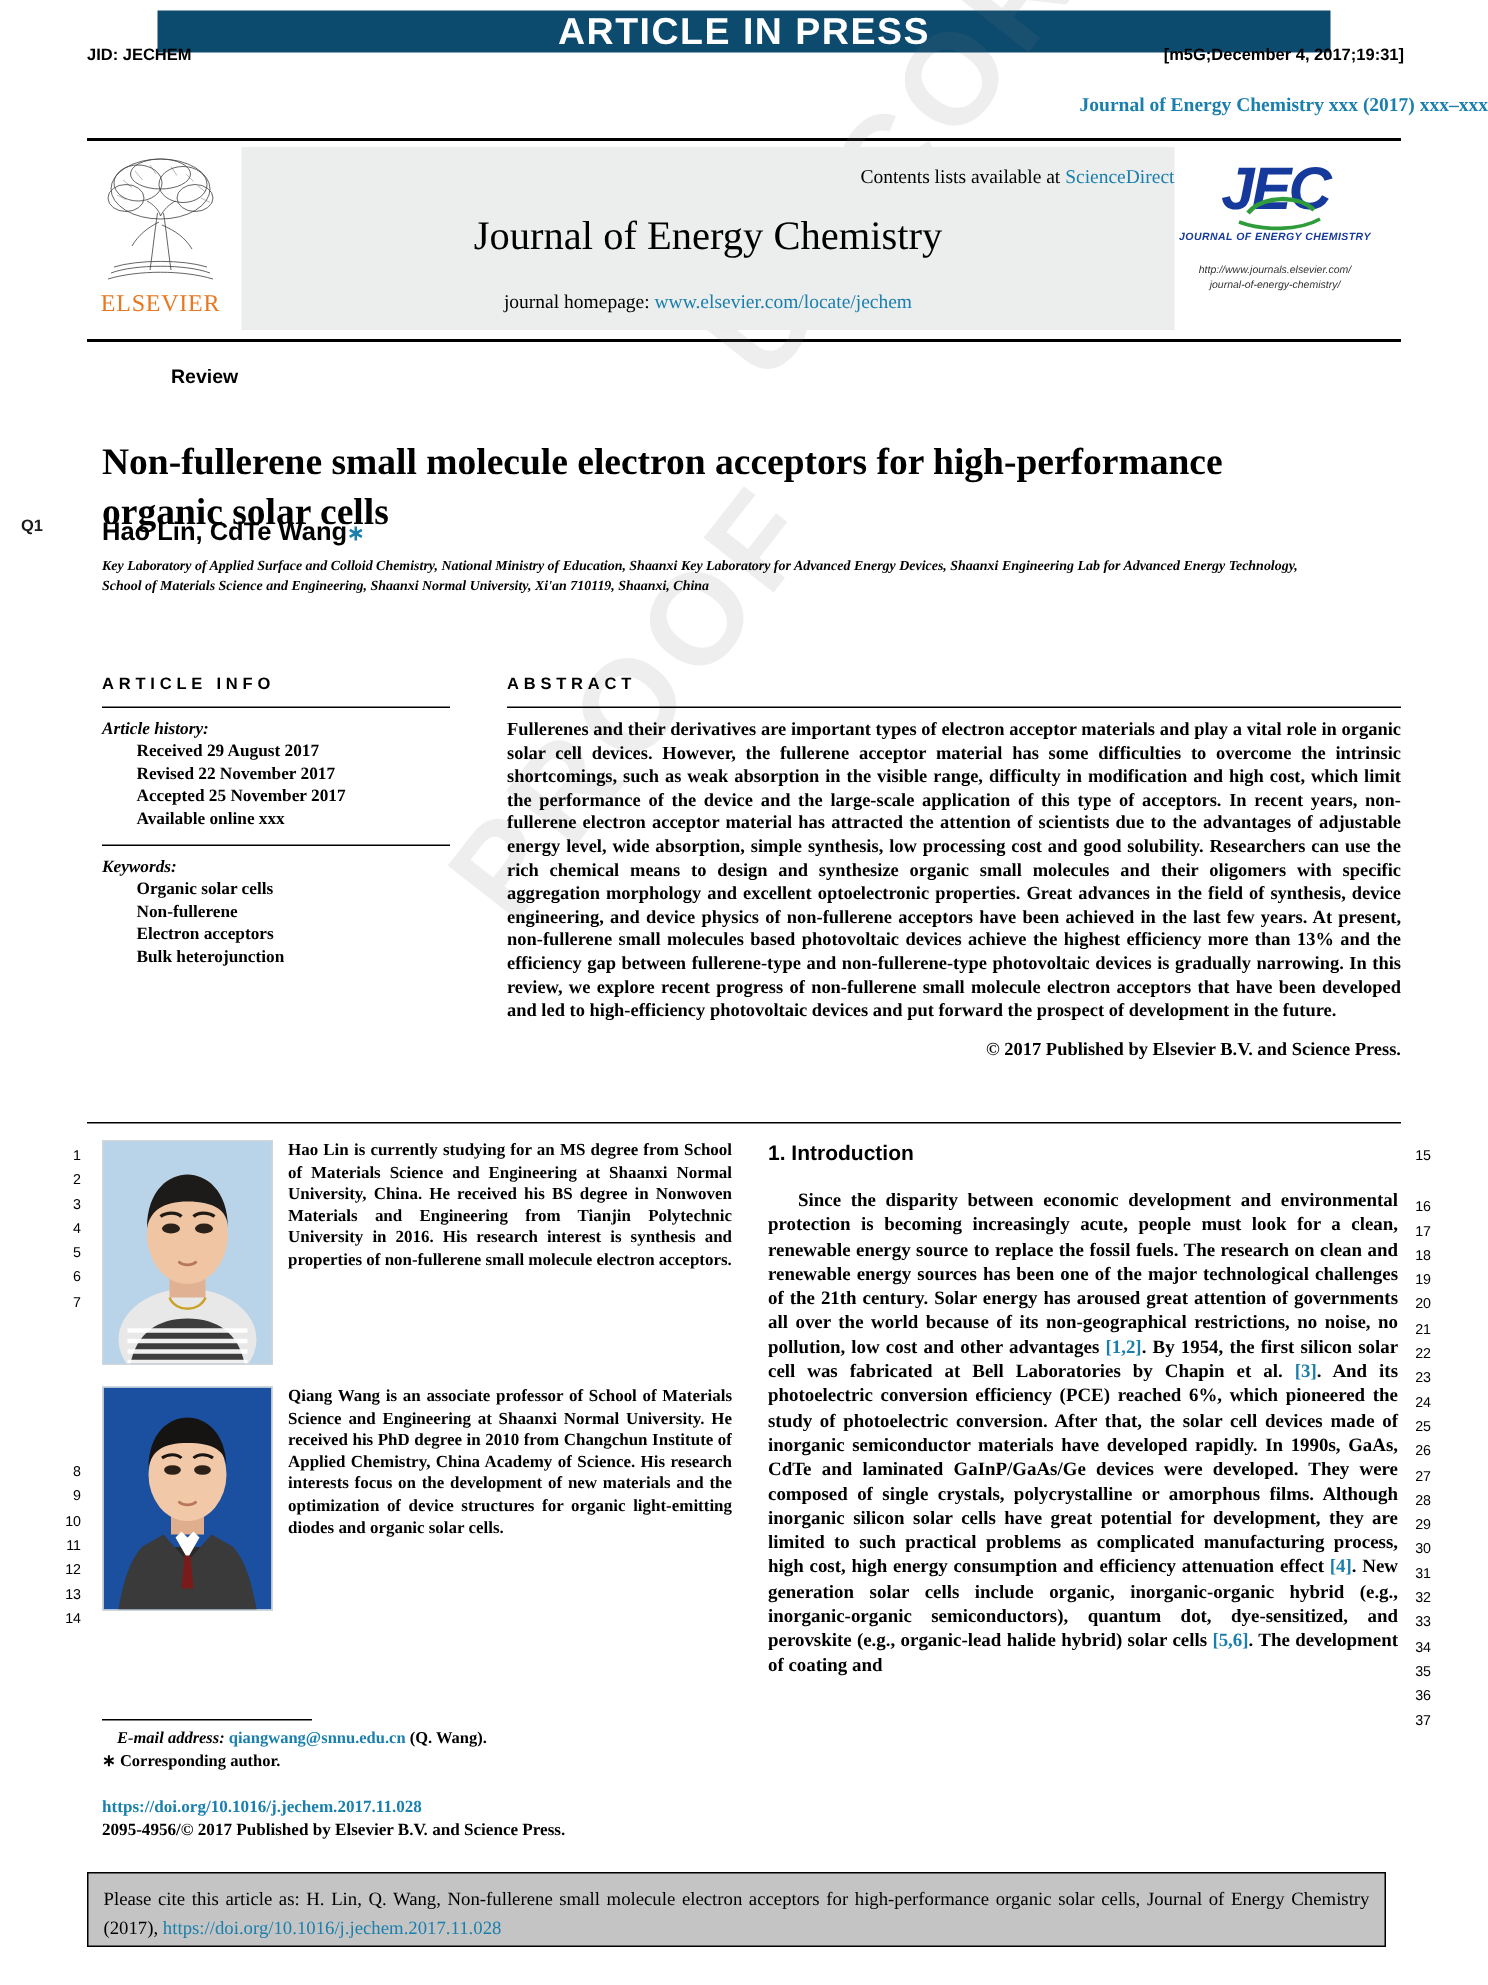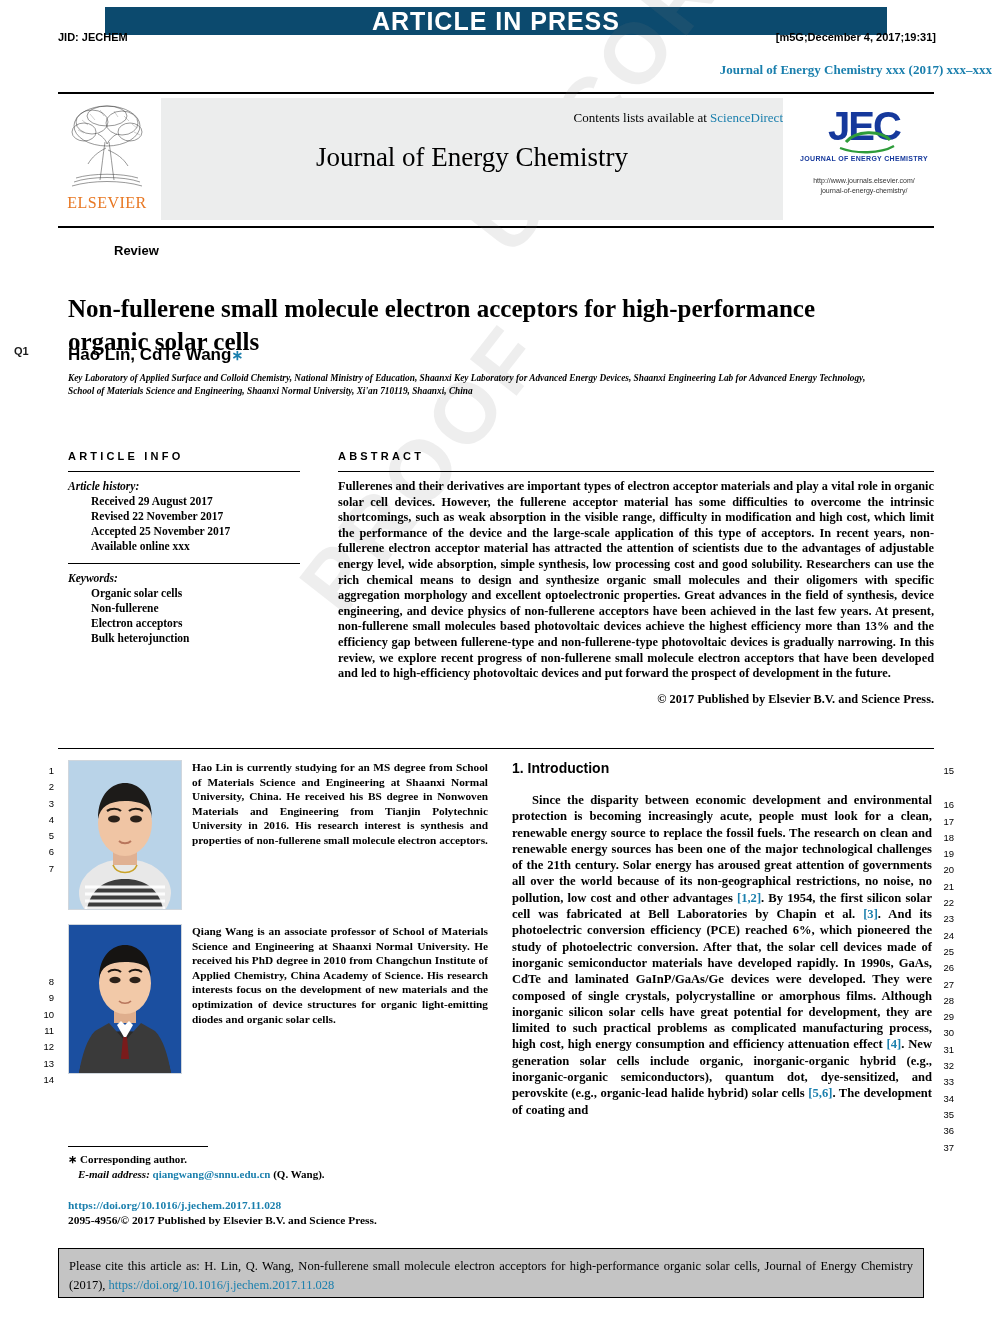--- a/index.html
+++ b/index.html
@@ -162,24 +162,25 @@
   }
   .homepage-line {
     position: absolute;
     left: 0; right: 0; bottom: 11px;
     text-align: center;
     font-size: 13px;
   }
   .homepage-url { color: #1a7fad; }
   .jec-logo {
     position: absolute;
-    right: 0;
+    right: 14px;
     top: 0;
     width: 140px;
     height: 122px;
+    font-style: italic;
   }
   .jec-mark {
     position: absolute;
     left: 0; right: 0; top: 6px;
     text-align: center;
     font-family: "Liberation Sans", sans-serif;
     font-weight: bold;
     font-size: 40px;
     letter-spacing: -2px;
     color: #16399c;
@@ -488,20 +489,23 @@
         </svg>
       </div>
       <div class="elsevier-word">ELSEVIER</div>
     </div>
 
     <div class="masthead-center">
       <div class="contents-line">
         <span>Contents lists available at </span><span class="sciencedirect">ScienceDirect</span>
       </div>
       <div class="journal-title">Journal of Energy Chemistry</div>
+      <div class="homepage-line">
+        <span>journal homepage: </span><span class="homepage-url">www.elsevier.com/locate/jechem</span>
+      </div>
     </div>
 
     <div class="jec-logo">
       <div class="jec-mark">JEC</div>
       <svg width="140" height="26" viewBox="0 0 140 26" style="position:absolute;left:0;top:30px;">
         <path d="M52 14 C62 2 86 2 96 12" stroke="#2e9c3a" stroke-width="3" fill="none"></path>
         <path d="M46 20 C62 26 86 26 100 18" stroke="#2e9c3a" stroke-width="2.4" fill="none"></path>
       </svg>
       <div class="jec-sub">JOURNAL OF ENERGY CHEMISTRY</div>
       <div class="jec-url">
@@ -646,27 +650,27 @@
 
   <div class="intro-col">
     <div class="sec-head">1. Introduction</div>
     <div class="intro-p">
       <span>Since the disparity between economic development and environmental protection is becoming increasingly acute, people must look for a clean, renewable energy source to replace the fossil fuels. The research on clean and renewable energy sources has been one of the major technological challenges of the 21th century. Solar energy has aroused great attention of governments all over the world because of its non-geographical restrictions, no noise, no pollution, low cost and other advantages </span><span class="ref">[1,2]</span><span>. By 1954, the first silicon solar cell was fabricated at Bell Laboratories by Chapin et al. </span><span class="ref">[3]</span><span>. And its photoelectric conversion efficiency (PCE) reached 6%, which pioneered the study of photoelectric conversion. After that, the solar cell devices made of inorganic semiconductor materials have developed rapidly. In 1990s, GaAs, CdTe and laminated GaInP/GaAs/Ge devices were developed. They were composed of single crystals, polycrystalline or amorphous films. Although inorganic silicon solar cells have great potential for development, they are limited to such practical problems as complicated manufacturing process, high cost, high energy consumption and efficiency attenuation effect </span><span class="ref">[4]</span><span>. New generation solar cells include organic, inorganic-organic hybrid (e.g., inorganic-organic semiconductors), quantum dot, dye-sensitized, and perovskite (e.g., organic-lead halide hybrid) solar cells </span><span class="ref">[5,6]</span><span>. The development of coating and</span>
     </div>
   </div>
 
   <div class="footnote-rule"></div>
   <div class="footnote">
-    <div>
-      <span>∗</span><span> Corresponding author.</span>
-    </div>
     <div style="padding-left:10px">
       <span class="fn-italic">E-mail address:</span>
       <span class="fn-link">qiangwang@snnu.edu.cn</span><span> (Q. Wang).</span>
     </div>
+    <div>
+      <span>∗</span><span> Corresponding author.</span>
+    </div>
   </div>
   <div class="doi-block">
     <div class="doi-link">https://doi.org/10.1016/j.jechem.2017.11.028</div>
     <div>2095-4956/© 2017 Published by Elsevier B.V. and Science Press.</div>
   </div>
 
   <div class="cite-box">
     <div class="cite-text">
       <span>Please cite this article as: H. Lin, Q. Wang, Non-fullerene small molecule electron acceptors for high-performance organic solar cells, Journal of Energy Chemistry (2017), </span><span class="cite-link">https://doi.org/10.1016/j.jechem.2017.11.028</span>
     </div>

